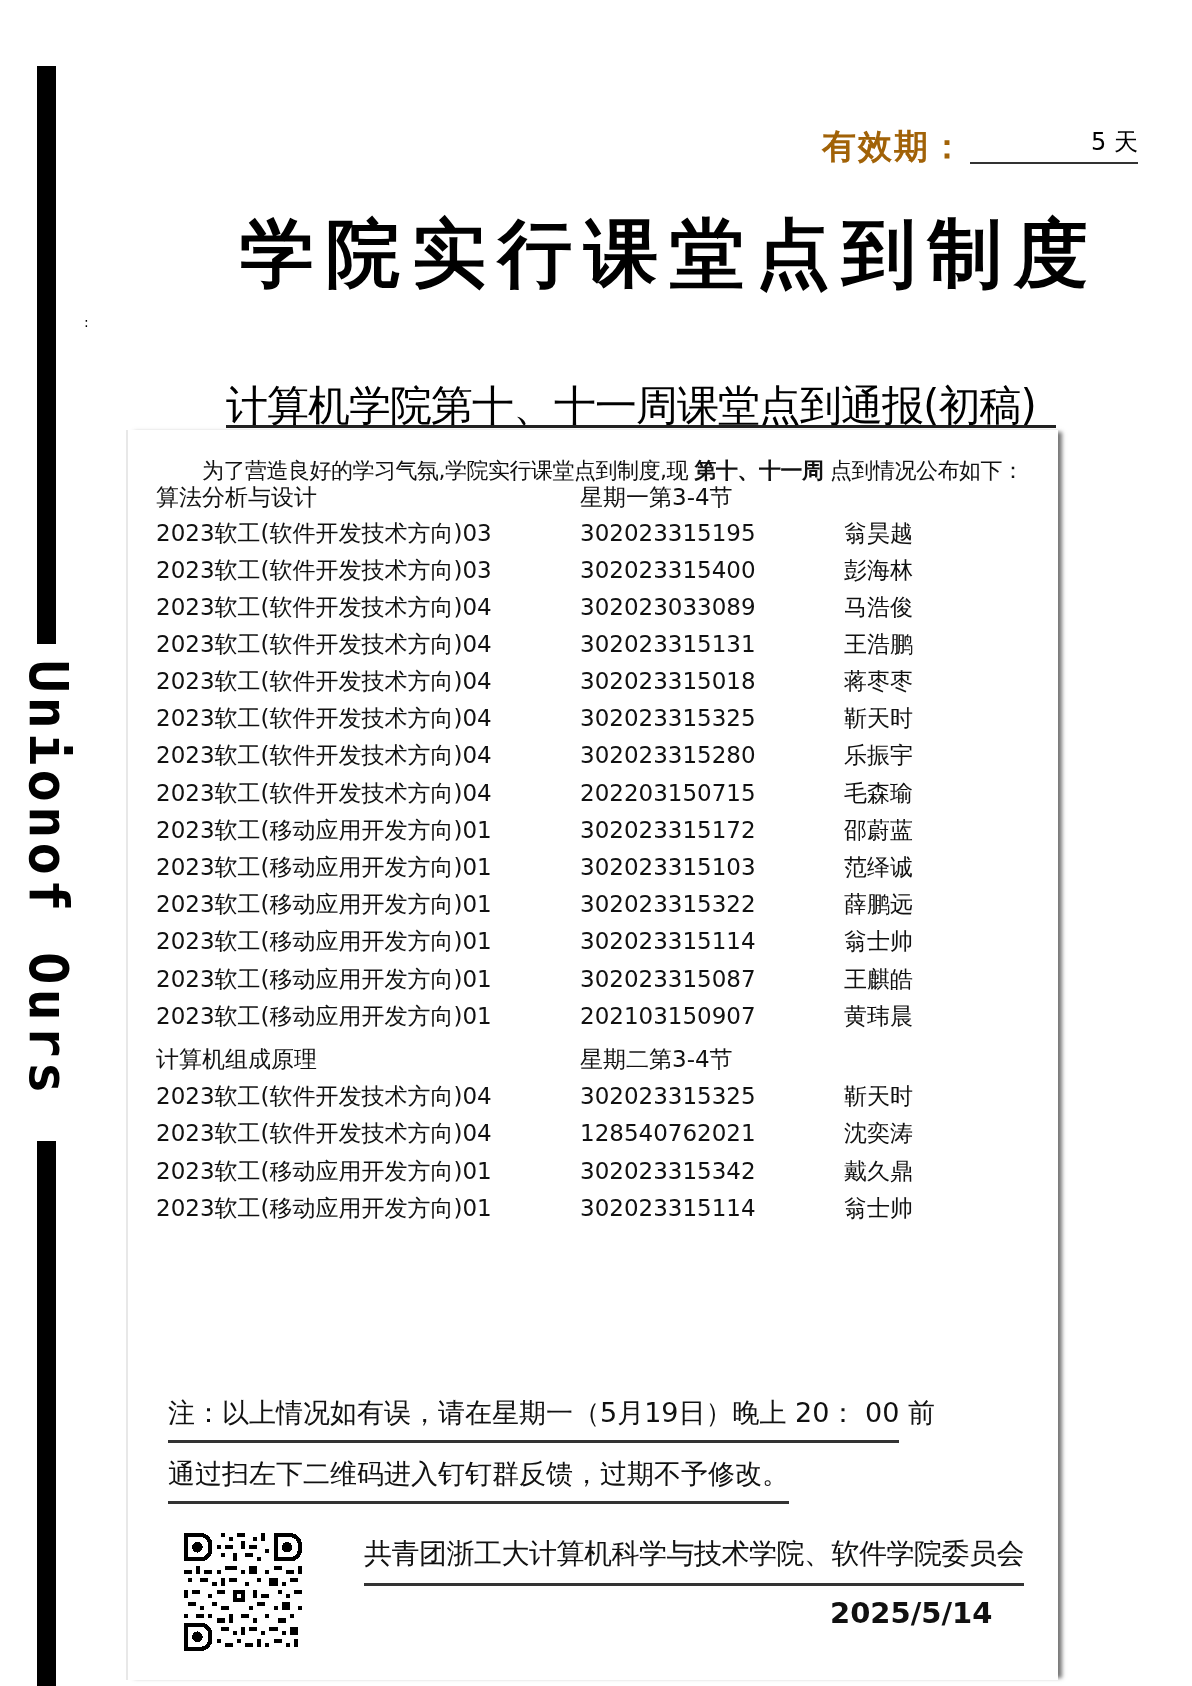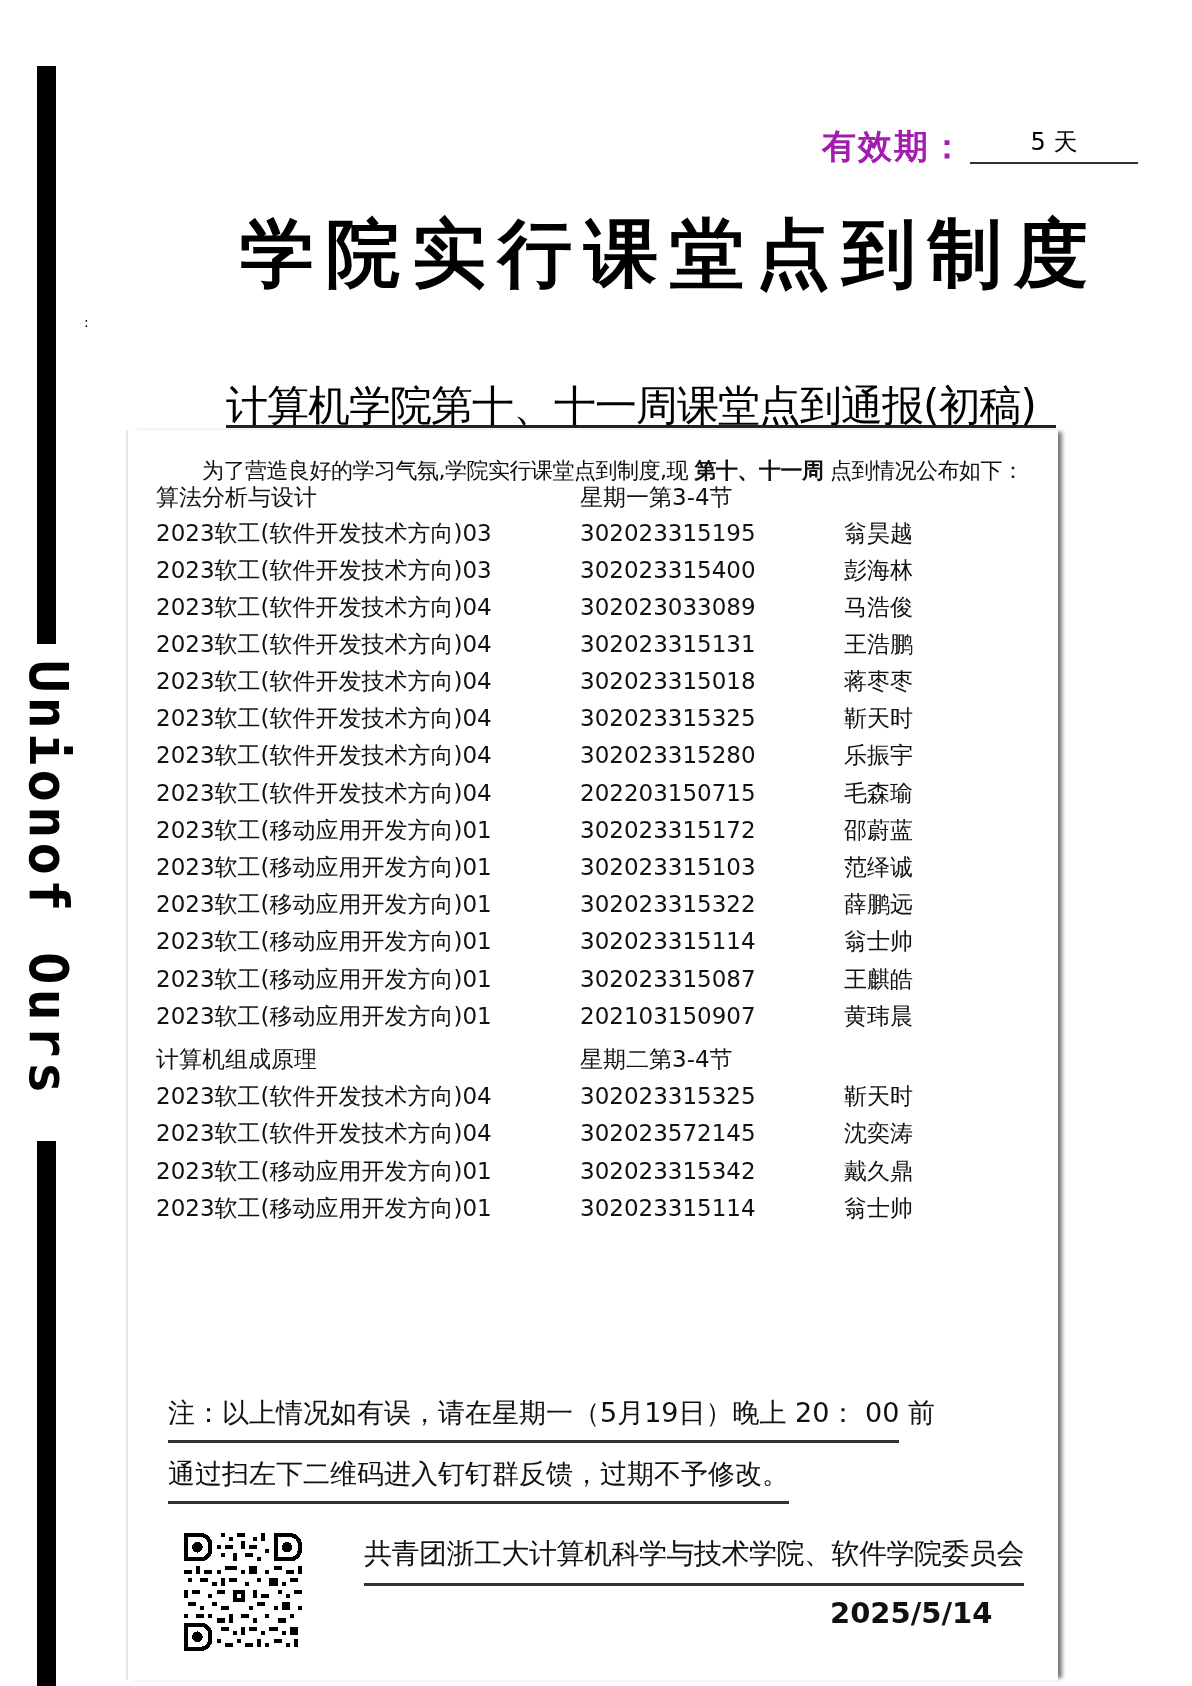--- a/index.html
+++ b/index.html
@@ -52,27 +52,27 @@
       position: absolute;
       left: 822px;
       top: 124px;
       display: flex;
       align-items: flex-end;
     }
     .validity-label {
       font-family: Liberation Sans, sans-serif;
       font-weight: bold;
       font-size: 34px;
-      color: #a21caf;
+      color: #a16207;
       letter-spacing: 2px;
     }
     .validity-value-wrap {
       width: 168px;
       border-bottom: 2px solid #333;
-      text-align: center;
+      text-align: right;
       margin-bottom: 6px;
       margin-left: 4px;
     }
     .validity-value {
       font-size: 24px;
       color: #000;
       display: inline-block;
       transform: translateY(-4px);
     }
     
@@ -282,21 +282,21 @@
   <span class="c1">计算机组成原理</span>
   <span class="c2">星期二第3-4节</span>
 </div>
 <div class="row" style="top:1081px;">
     <span class="c1">2023软工(软件开发技术方向)04</span>
     <span class="c2">302023315325</span>
     <span class="c3">靳天时</span>
   </div>
 <div class="row" style="top:1118px;">
     <span class="c1">2023软工(软件开发技术方向)04</span>
-    <span class="c2">302023572145</span>
+    <span class="c2">128540762021</span>
     <span class="c3">沈奕涛</span>
   </div>
 <div class="row" style="top:1156px;">
     <span class="c1">2023软工(移动应用开发方向)01</span>
     <span class="c2">302023315342</span>
     <span class="c3">戴久鼎</span>
   </div>
 <div class="row" style="top:1193px;">
     <span class="c1">2023软工(移动应用开发方向)01</span>
     <span class="c2">302023315114</span>

